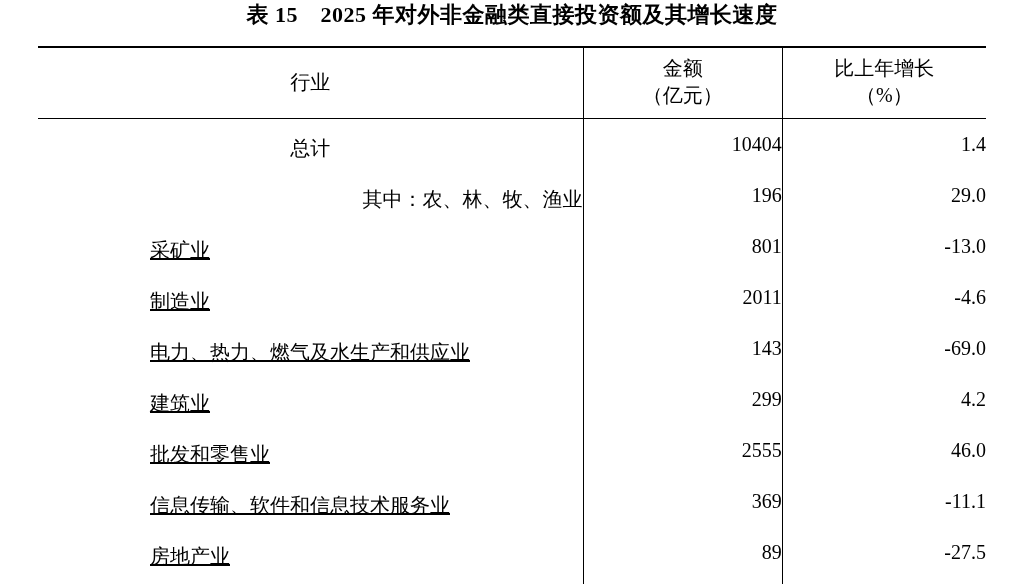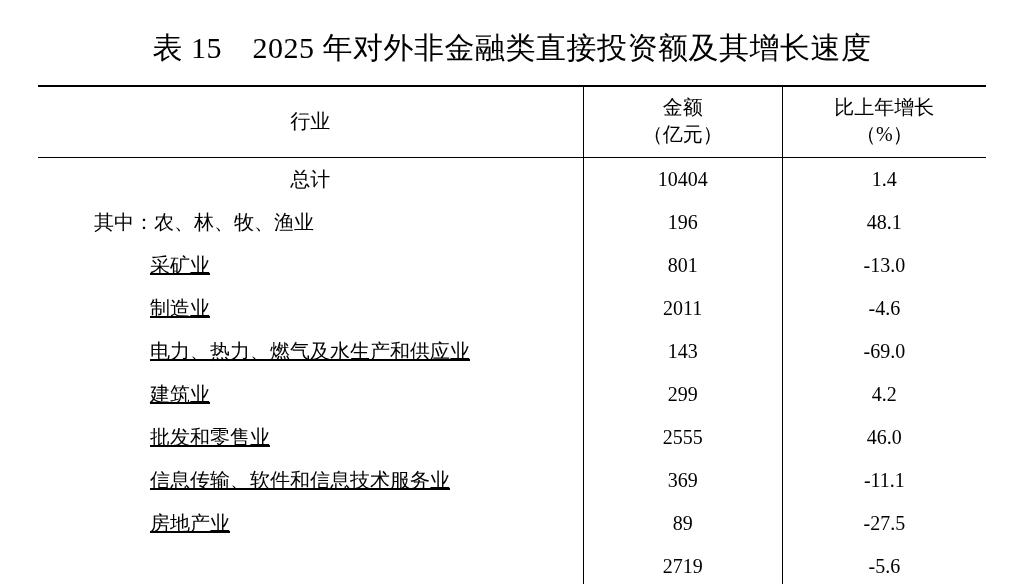--- a/index.html
+++ b/index.html
@@ -16,24 +16,23 @@
   }
   .page {
     position: relative;
     width: 1024px;
     height: 584px;
     box-sizing: border-box;
     padding: 0 38px;
   }
   .table-title {
     text-align: center;
-    font-size: 30px;
-    font-weight: normal;
+    font-size: 22px;
+    font-weight: bold;
     letter-spacing: 0.5px;
-    padding-top: 28px;
     padding-bottom: 16px;
     white-space: nowrap;
   }
   table.stat {
     width: 100%;
     border-collapse: collapse;
     table-layout: fixed;
     font-size: 20px;
   }
   table.stat col.c-industry { width: 57.5%; }
@@ -55,32 +54,33 @@
   }
   table.stat tbody td {
     padding: 8px 0 9px 0;
     line-height: 1.3;
     vertical-align: middle;
   }
   .col-sep {
     border-left: 1.2px solid #000;
   }
   td.num, th.num {
-    text-align: center;
+    text-align: right;
   }
   td.industry {
     text-align: left;
   }
   td.industry.center {
     text-align: center;
   }
   .ind-inner {
     display: block;
-  }
-  .indent-1 { padding-left: 56px; }
+    margin-top: 8px;
+  }
+  .indent-1 { padding-left: 56px; text-align: right; }
   .indent-2 { padding-left: 112px; text-decoration: underline; }
   .hdr-sub {
     display: block;
   }
   .last-row td {
     border-bottom: 2.5px solid #000;
   }
 </style>
 </head>
 <body>
@@ -118,21 +118,21 @@
         </td>
         <td class="num col-sep">10404</td>
         <td class="num col-sep">1.4</td>
       </tr>
 
       <tr>
         <td class="industry">
           <span class="ind-inner indent-1">其中：农、林、牧、渔业</span>
         </td>
         <td class="num col-sep">196</td>
-        <td class="num col-sep">48.1</td>
+        <td class="num col-sep">29.0</td>
       </tr>
 
       <tr>
         <td class="industry">
           <span class="ind-inner indent-2">采矿业</span>
         </td>
         <td class="num col-sep">801</td>
         <td class="num col-sep">-13.0</td>
       </tr>
 

